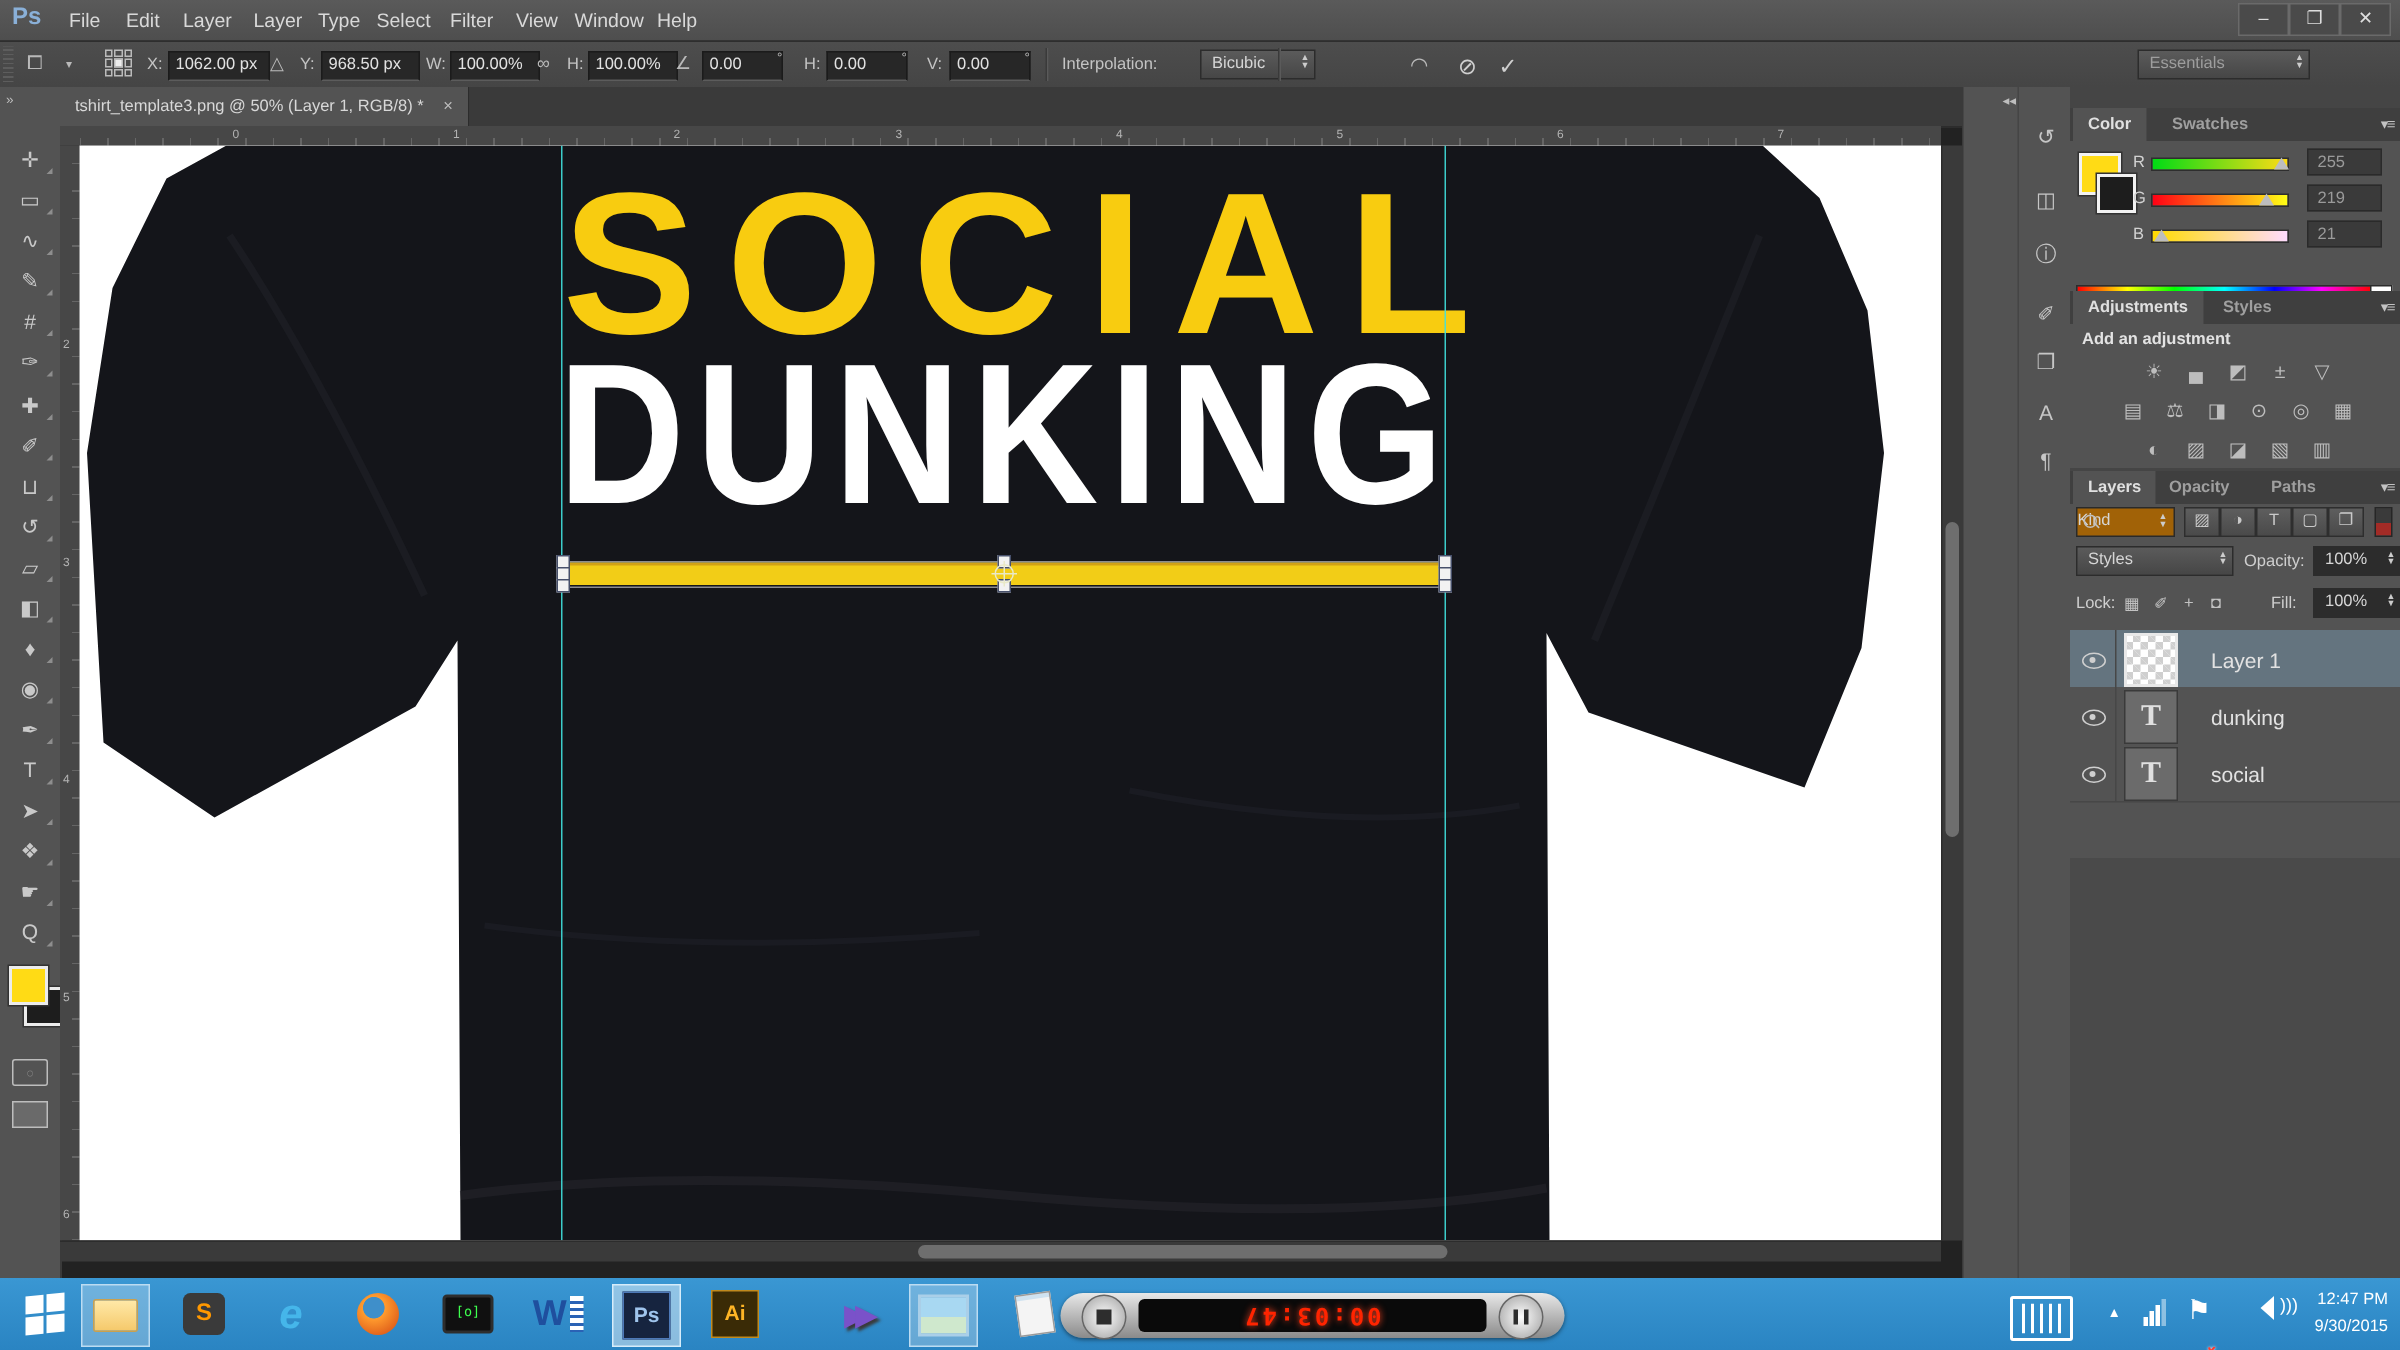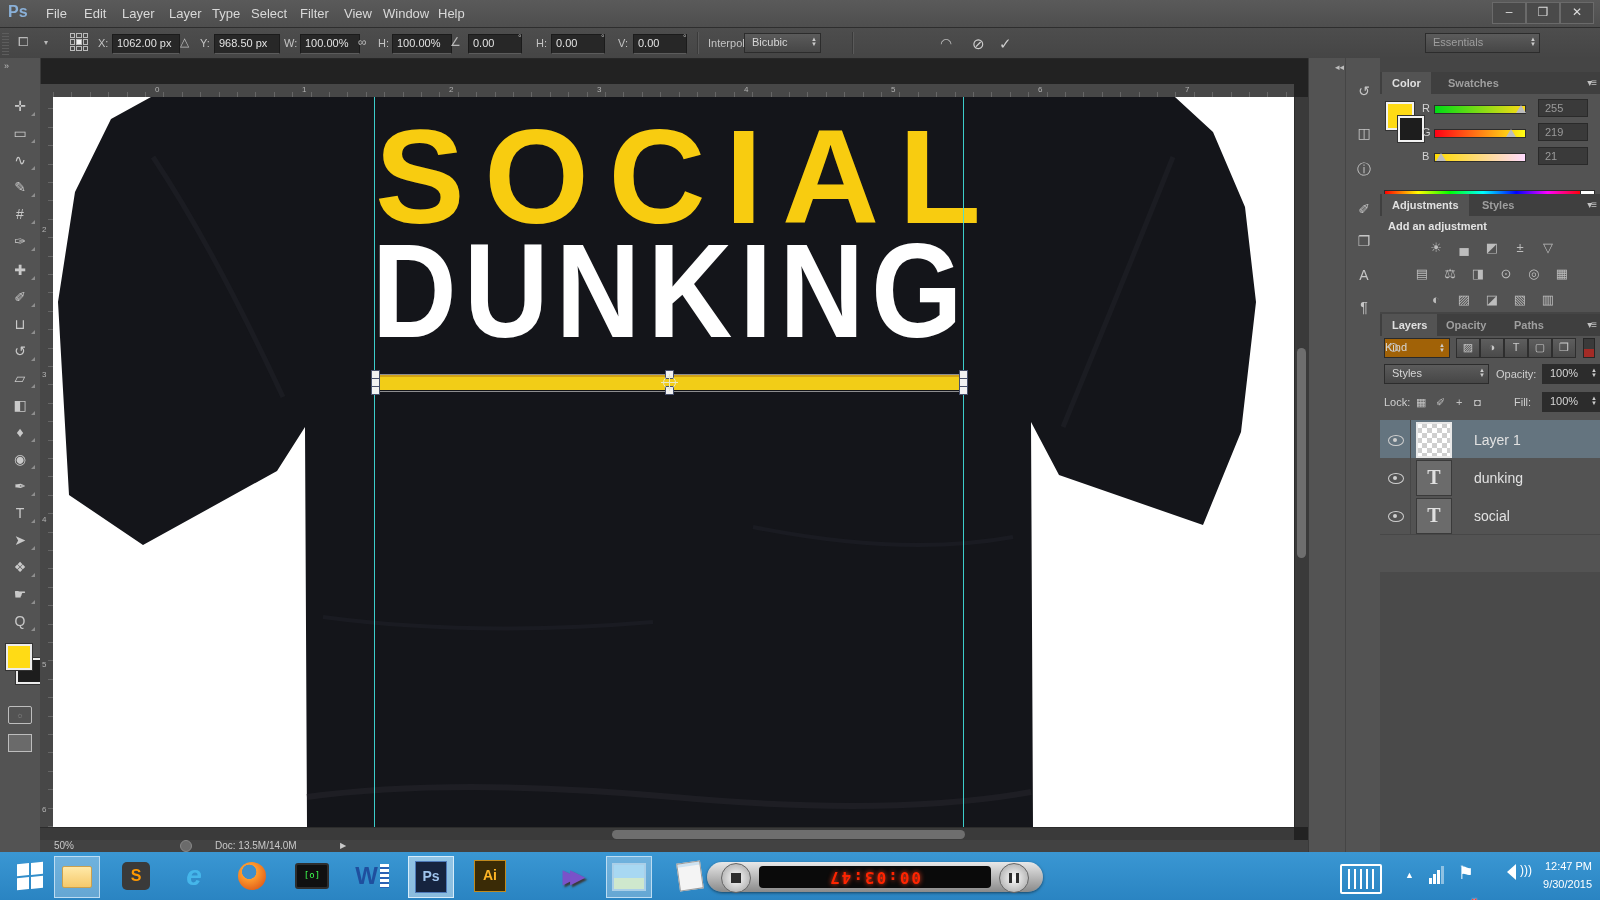--- a/index.html
+++ b/index.html
@@ -199,21 +199,21 @@
     <div class="abs optfield" style="left:468px;width:44px">0.00</div>
     <span class="abs opticon" style="left:518px;top:5px;font-size:9px">°</span>
     <span class="abs optlabel" style="left:536px">H:</span>
     <div class="abs optfield" style="left:551px;width:44px">0.00</div>
     <span class="abs opticon" style="left:601px;top:5px;font-size:9px">°</span>
     <span class="abs optlabel" style="left:618px">V:</span>
     <div class="abs optfield" style="left:633px;width:44px">0.00</div>
     <span class="abs opticon" style="left:683px;top:5px;font-size:9px">°</span>
     <div class="abs optsep" style="left:697px"></div>
     <span class="abs optlabel" style="left:708px">Interpolation:</span>
-    <div class="abs dropbox" style="left:744px;width:52px">
+    <div class="abs dropbox" style="left:800px;width:52px">
       <span>Bicubic</span>
       <span class="darrows">
           <span>▲</span>
           <span>▼</span>
         </span>
     </div>
     <div class="abs optsep" style="left:852px"></div>
     <span class="abs opticon" style="left:940px;font-size:14px">◠</span>
     <span class="abs opticon" style="left:972px;font-size:15px;color:#cfcfcf">⊘</span>
     <span class="abs opticon" style="left:999px;font-size:15px;color:#cfcfcf">✓</span>
@@ -247,20 +247,26 @@
     <div class="tool" style="top:470px"><span>➤</span></div>
     <div class="tool" style="top:497px"><span>❖</span></div>
     <div class="tool" style="top:524px"><span>☛</span></div>
     <div class="tool" style="top:551px"><span>Q</span></div>
     <div class="abs" id="bgswatch" style="top:600px"></div>
     <div class="abs" id="fgswatch" style="top:586px;background:#ffdb15"></div>
     <div class="abs" style="left:8px;top:648px;width:22px;height:16px;border:1px solid #bdbdbd;border-radius:2px;display:flex;align-items:center;justify-content:center;color:#bdbdbd;font-size:8px">◌</div>
     <div class="abs" style="left:8px;top:676px;width:22px;height:16px;border:1px solid #bdbdbd;background:#6a6a6a"></div>
   </div>
 
+  <div id="tabbar" class="abs">
+    <div id="doctab">
+      <span>tshirt_template3.png @ 50% (Layer 1, RGB/8) *</span>
+      <span class="close">×</span>
+    </div>
+  </div>
 
   <div id="ruler-top" class="abs">
     <div class="ticks"></div>
     <span class="rulernum" style="left:115px;top:1px">0</span>
     <span class="rulernum" style="left:262px;top:1px">1</span>
     <span class="rulernum" style="left:409px;top:1px">2</span>
     <span class="rulernum" style="left:557px;top:1px">3</span>
     <span class="rulernum" style="left:704px;top:1px">4</span>
     <span class="rulernum" style="left:851px;top:1px">5</span>
     <span class="rulernum" style="left:998px;top:1px">6</span>
@@ -300,26 +306,20 @@
     <div class="handle" style="left:906px;top:281px"></div>
     <div class="handle" style="left:906px;top:289px"></div>
   </div>
 
   <div id="vscroll" class="abs">
     <div id="vthumb"></div>
   </div>
   <div id="hscrollrow" class="abs">
     <div id="hthumb"></div>
   </div>
-  <div id="statusbar" class="abs">
-    <span style="left:14px">50%</span>
-    <span id="zoomcircle"></span>
-    <span style="left:175px">Doc: 13.5M/14.0M</span>
-    <span style="left:300px;font-size:8px">▶</span>
-  </div>
 
   <div id="dockstrip" class="abs">
     <span class="chev">◂◂</span>
     <div class="divider"></div>
     <div class="dockicon" style="top:20px">↺</div>
     <div class="dockicon" style="top:62px">◫</div>
     <div class="dockicon" style="top:98px">ⓘ</div>
     <div class="dockicon" style="top:138px">✐</div>
     <div class="dockicon" style="top:170px">❐</div>
     <div class="dockicon" style="top:204px">A</div>

